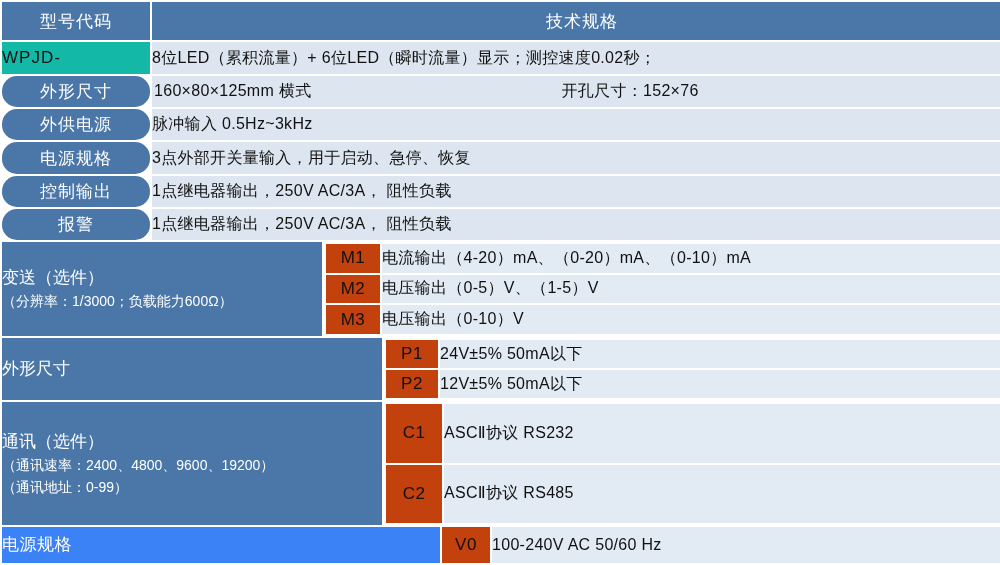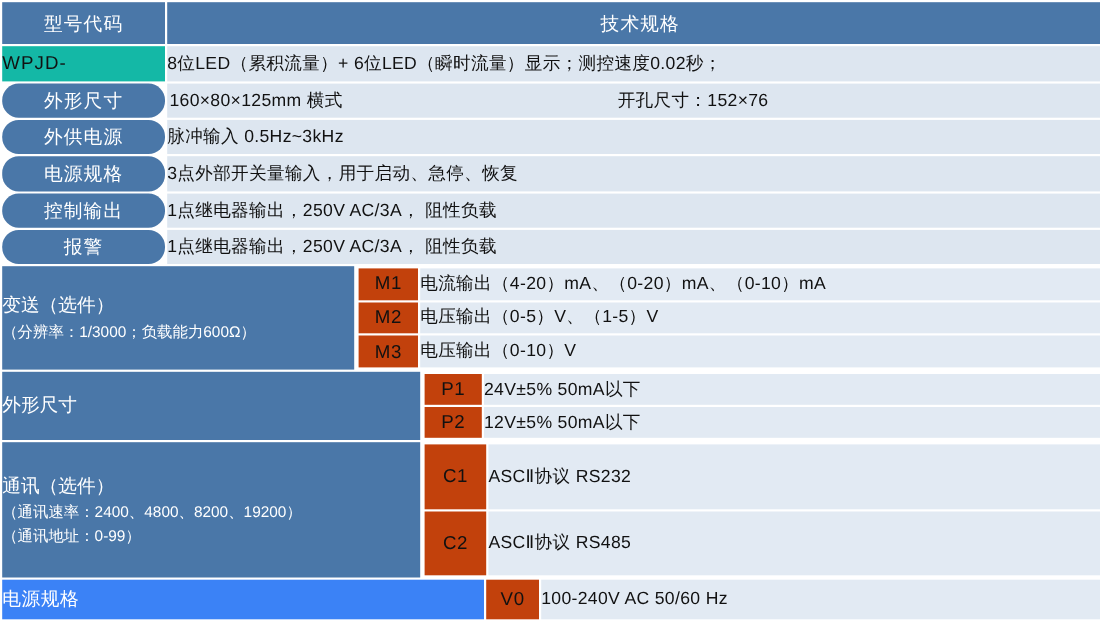--- a/index.html
+++ b/index.html
@@ -208,21 +208,21 @@
           <td class="val2">12V±5%  50mA以下</td>
         </tr>
       </tbody>
           </table>
     </td>
   </tr>
 
   <tr style="height:122px">
     <td class="lbl-block" colspan="3">
       <span>通讯（选件）</span>
-      <span class="sub">（通讯速率：2400、4800、8200、19200）</span>
+      <span class="sub">（通讯速率：2400、4800、9600、19200）</span>
       <span class="sub">（通讯地址：0-99）</span>
     </td>
     <td colspan="3">
       <table class="inner">
         <colgroup>
               <col style="width:56px">
               <col>
             </colgroup>
         <tbody>
               <tr>

